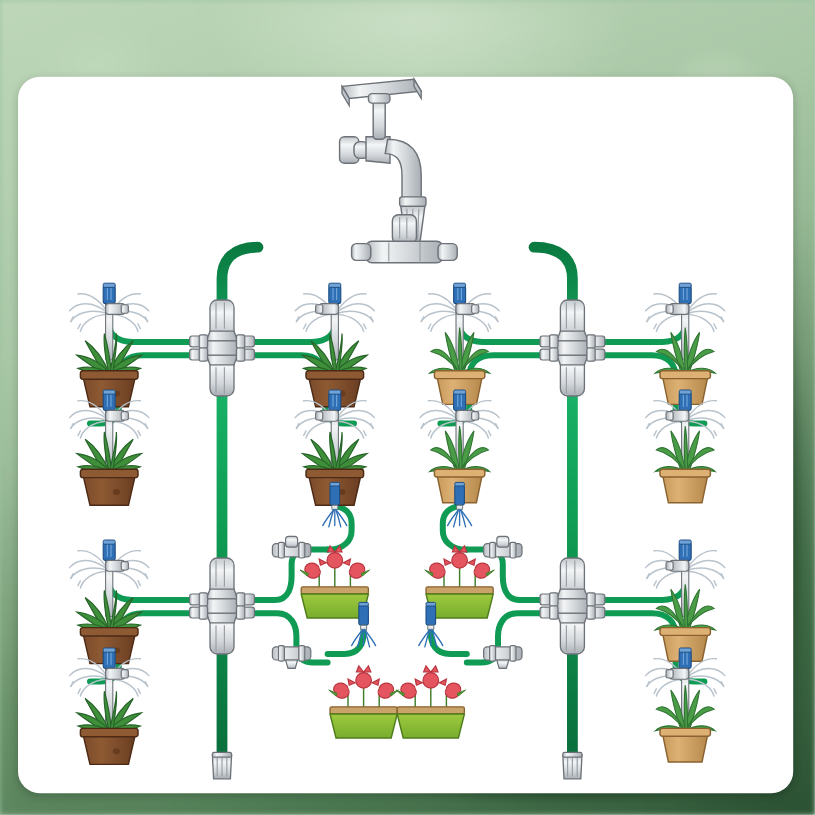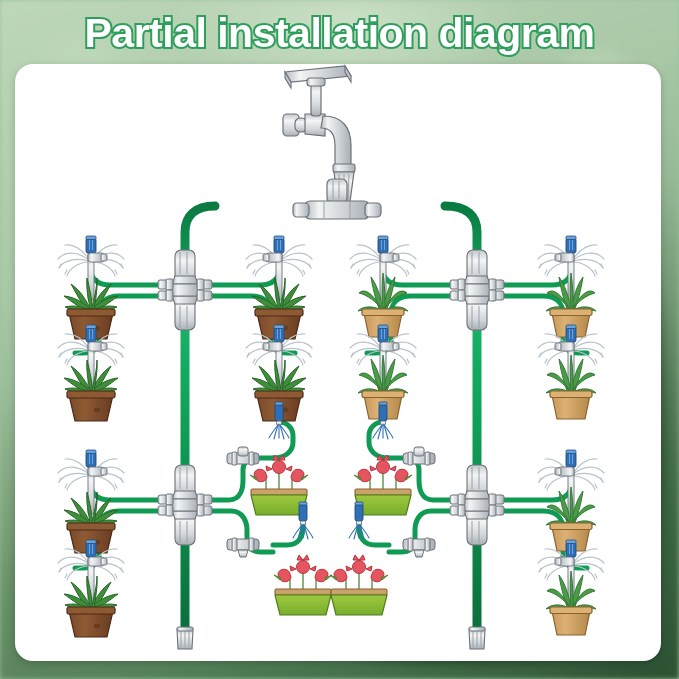--- a/index.html
+++ b/index.html
@@ -54,21 +54,20 @@
   .diagram svg{display:block;width:646px;height:597px;}
 </style>
 </head>
 <body>
 
 <div id="stage">
 
   <div class="bg"></div>
   <div class="bg2"></div>
 
-  <div class="title">Partial installation diagram</div>
 
   <div class="card">
     <div class="diagram">
 <svg viewBox="0 0 646 597" xmlns="http://www.w3.org/2000/svg">
   <defs>
     <linearGradient id="hoseG" x1="0" y1="0" x2="1" y2="0">
       <stop offset="0%" stop-color="#0a7a41"></stop>
       <stop offset="25%" stop-color="#19b469"></stop>
       <stop offset="55%" stop-color="#0f9b54"></stop>
       <stop offset="100%" stop-color="#0a6e3c"></stop>

